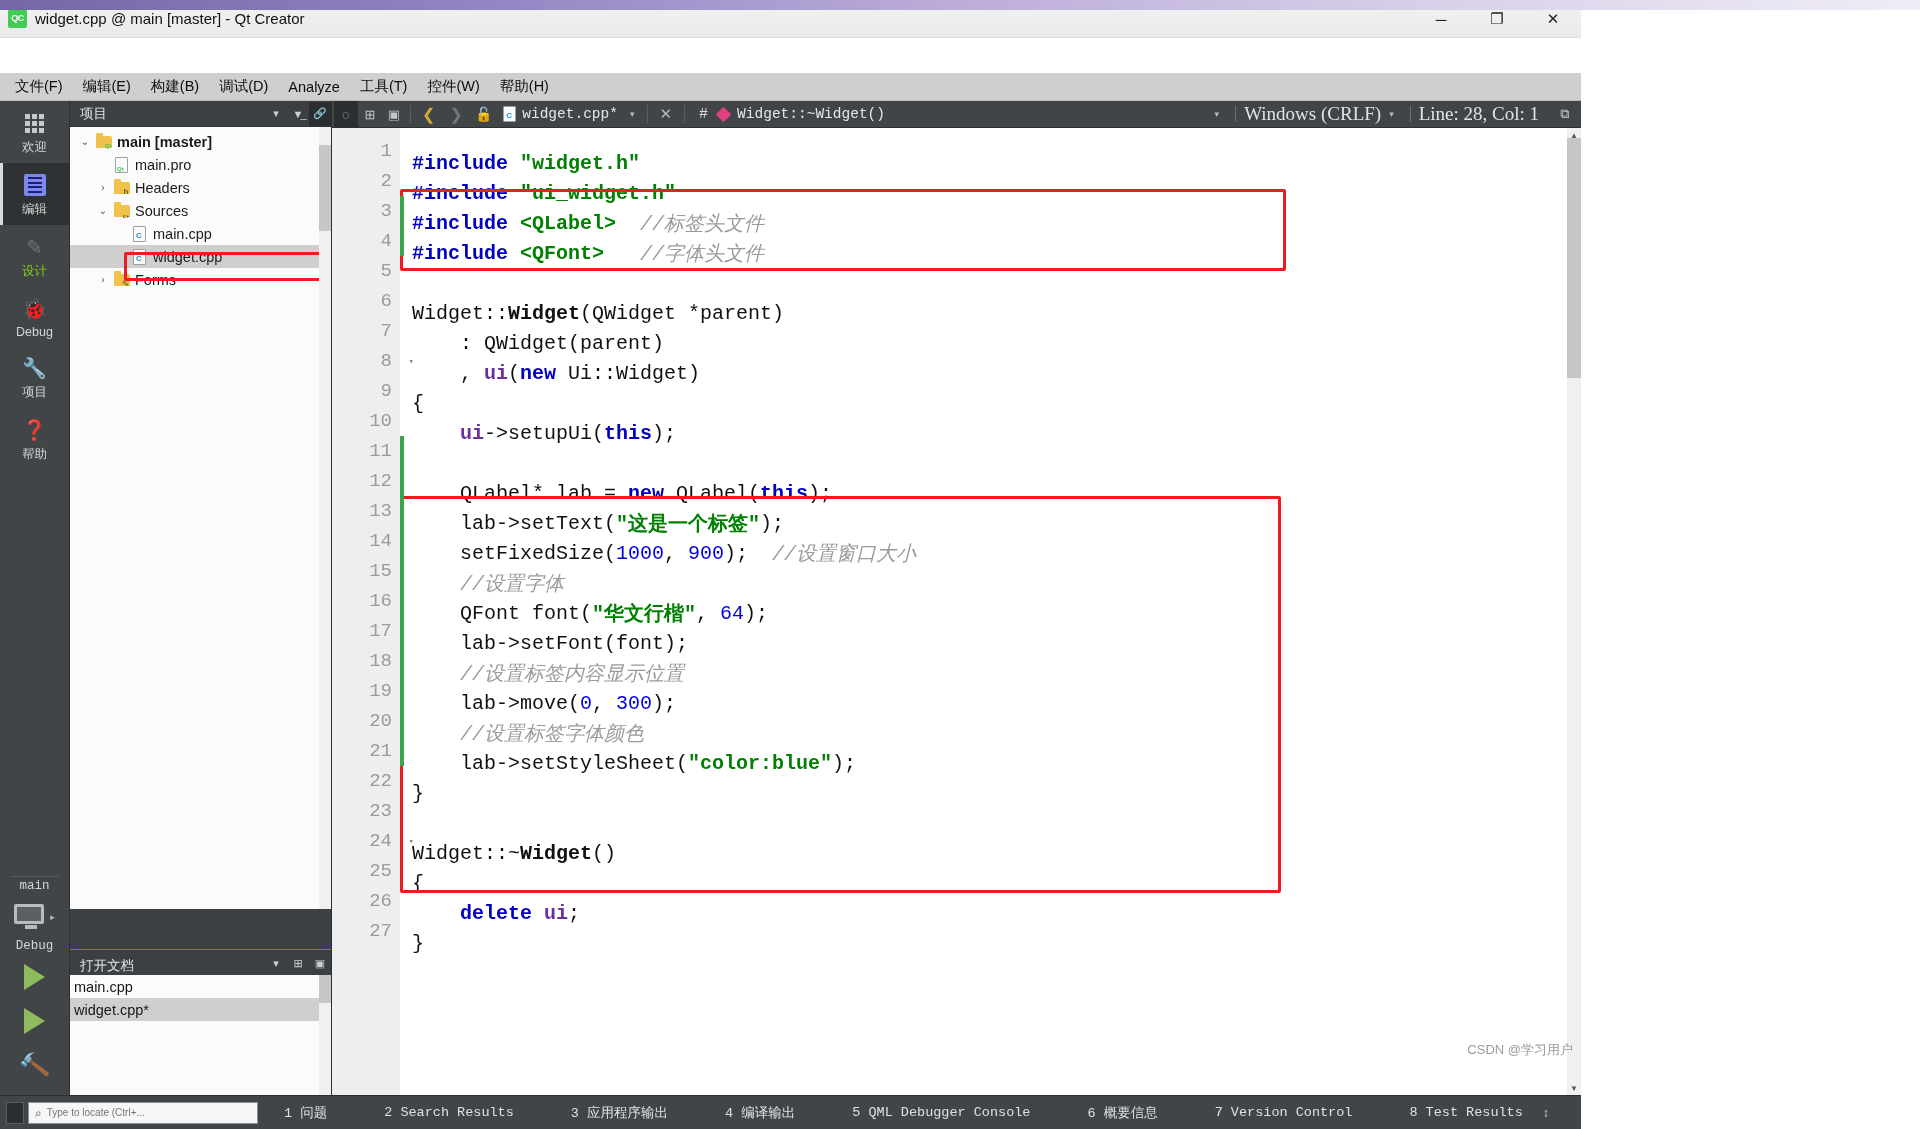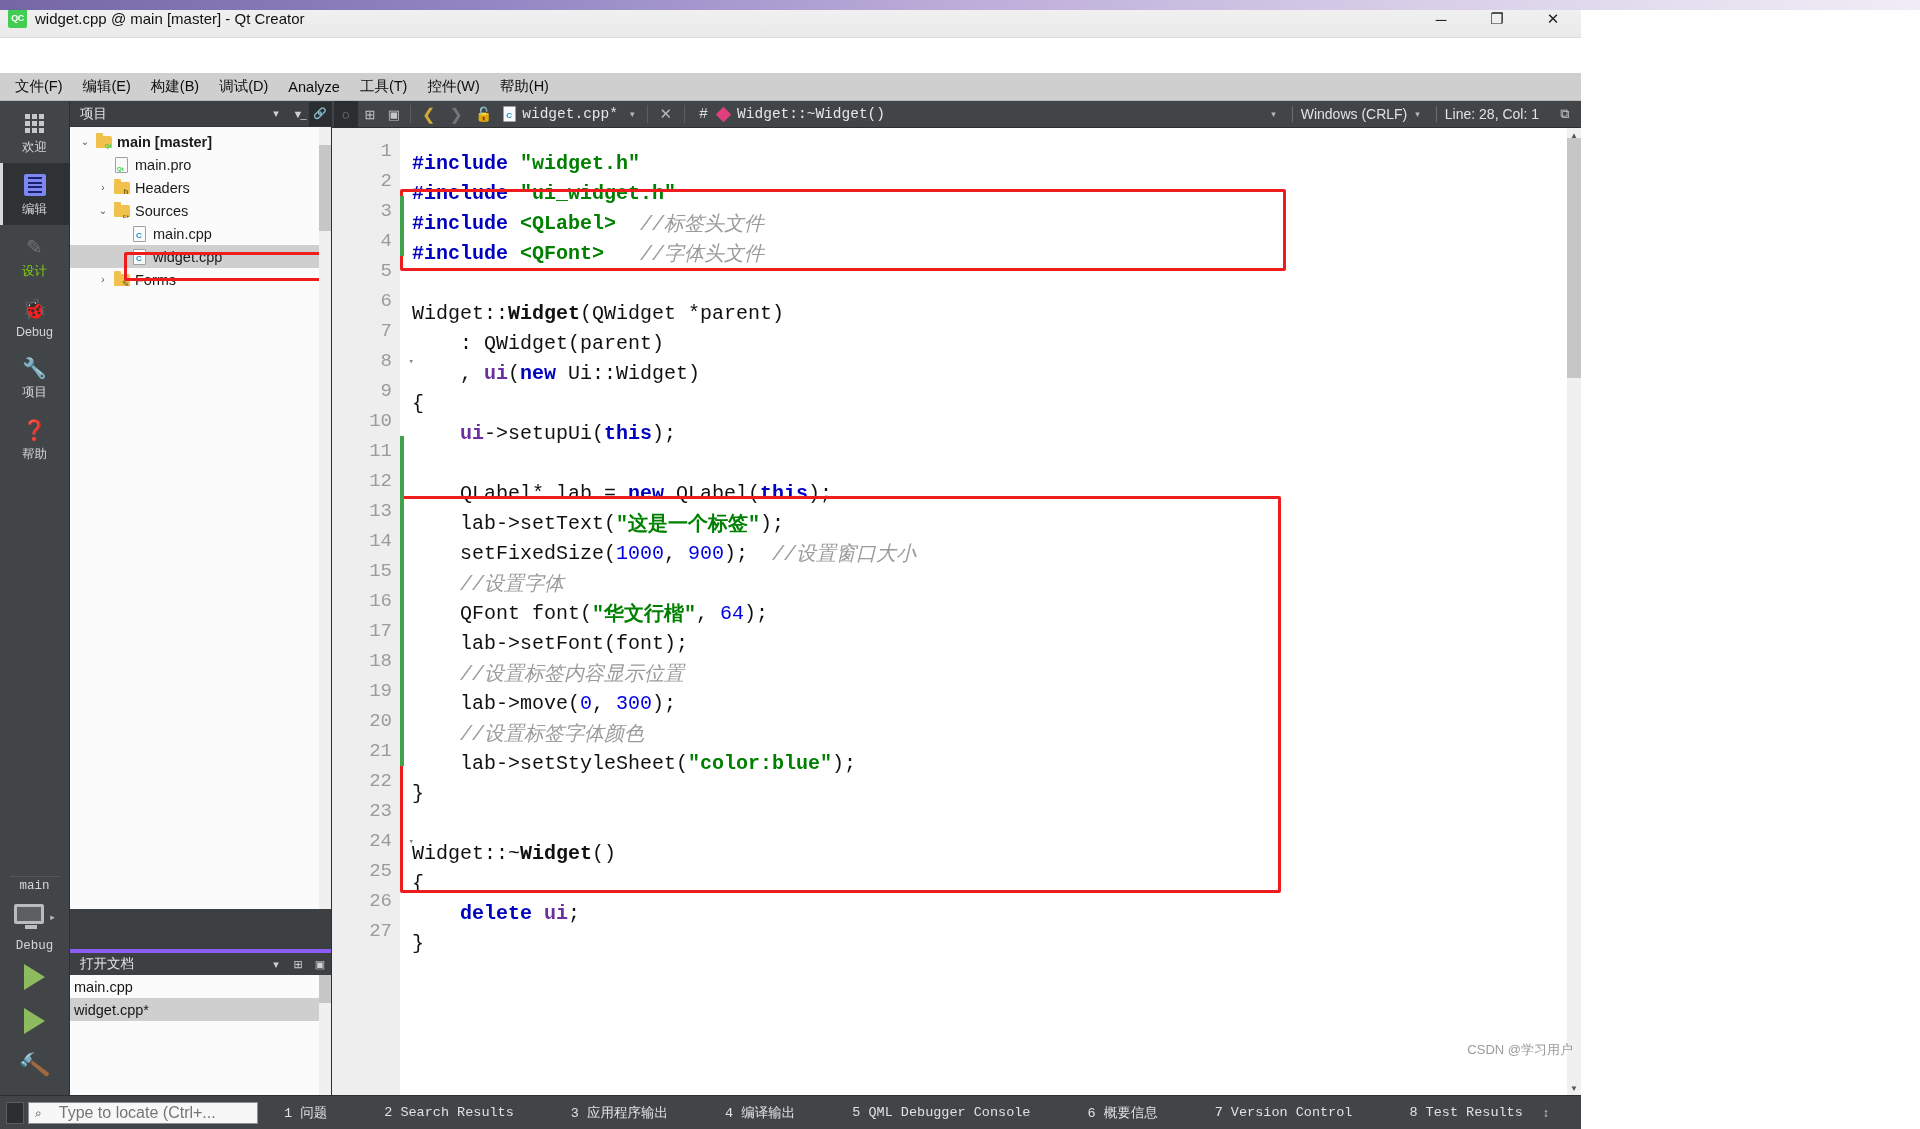--- a/index.html
+++ b/index.html
@@ -125,22 +125,22 @@
   }
   .cpp-doc::after { content:"C"; position:absolute; left:2px; bottom:1px; font-size:8px; color:#1f8ccc; font-weight:bold; line-height:8px; }
   .tree-label.bold { font-weight: bold; }
   .tree-row.selected { background: #cfcfcf; }
 
   .tree-highlight {
     position: absolute; border: 3px solid #ee1c1c; border-radius: 2px; pointer-events: none;
   }
 
   .opendocs-header {
-    height: 26px; flex: 0 0 26px; background: #3c4043; display: flex; align-items: center;
-    padding-left: 10px; color: #e2e2e2; font-size: 13.5px; border-top: 4px solid #8b5cf6; margin-top: 40px;
+    height: 26px; flex: 0 0 26px; background: #3c4043; display: flex; align-items: flex-end;
+    padding-left: 10px; color: #e2e2e2; font-size: 13.5px; border-top: 1px solid #8b5cf6; margin-top: 40px;
   }
   .opendocs { height: 120px; flex: 0 0 120px; background: #fbfbfb; position: relative; overflow: hidden; }
   .od-row { height: 23px; display: flex; align-items: center; padding-left: 4px; font-size: 14.5px; color: #161616; }
   .od-row.active { background: #cfcfcf; }
   .od-scroll { position: absolute; right: 0; top: 0; width: 12px; bottom: 0; background: #f0f0f0; }
   .od-thumb { position: absolute; right: 0; top: 0; width: 12px; height: 28px; background: #c6c6c6; }
 
   .tree-scroll { position: absolute; right: 0; top: 0; width: 12px; bottom: 0; background: #f0f0f0; }
   .tree-thumb { position: absolute; right: 0; top: 18px; width: 12px; height: 86px; background: #c6c6c6; }
 
@@ -159,21 +159,21 @@
   .tb-lock { color: #9aa0a4; font-size: 14px; padding: 0 6px; }
   .filechip { display: flex; align-items: center; gap: 6px; padding: 0 4px; }
   .file-name { font-family: "Liberation Mono", monospace; font-size: 14.5px; color: #e6e6e6; }
   .tb-caret { color: #b9b9b9; font-size: 9px; padding: 0 8px; }
   .tb-x { color: #b9b9b9; font-size: 15px; padding: 0 8px; }
   .tb-hash { color: #dcdcdc; font-size: 15px; padding: 0 10px; font-family: "Liberation Mono", monospace; }
   .sym-diamond { width: 11px; height: 11px; background: #e0407f; transform: rotate(45deg); border-radius: 1px; margin-right: 8px; }
   .sym-name { font-family: "Liberation Mono", monospace; font-size: 14.5px; color: #e6e6e6; }
   .tb-right { margin-left: auto; display: flex; align-items: center; gap: 0; padding-right: 4px; }
   .tb-right .v-sep { width: 1px; height: 16px; background: #6a6e71; margin: 0 8px; }
-  .tb-mono { font-family: Liberation Sans, sans-serif; font-size: 14px; color: #e2e2e2; white-space: nowrap; }
+  .tb-mono { font-family: Liberation Serif, serif; font-size: 19px; color: #e2e2e2; white-space: nowrap; }
 
   .editor-body { flex: 1 1 auto; display: flex; min-height: 0; position: relative; background: #ffffff; }
   .gutter {
     width: 68px; flex: 0 0 68px; background: #eeeeee; position: relative;
     font-family: "Liberation Mono", monospace; font-size: 19px; color: #9b9b9b;
     padding-top: 8px;
   }
   .gline { height: 30px; display: flex; align-items: center; justify-content: flex-end; padding-right: 8px; position: relative; }
   .fold-arrow { position: absolute; right: -14px; color: #8a8a8a; font-size: 9px; }
   .code-area { flex: 1 1 auto; position: relative; padding-top: 20px; overflow: hidden; }
@@ -206,22 +206,22 @@
     height: 34px; flex: 0 0 34px; background: #414548; display: flex; align-items: center;
     gap: 0; padding-left: 2px; border-top: 1px solid #2d3032;
   }
   .sb-toggle { width: 18px; height: 22px; background: #2b2e30; margin: 0 4px; border: 1px solid #5a5e61; }
   .locator {
     width: 230px; height: 22px; background: #f7f7f7; border: 1px solid #8d9093;
     display: flex; align-items: center; gap: 5px; padding: 0 6px; margin-right: 16px;
   }
   .locator .mag { font-size: 12px; color: #555; }
   .locator input {
-    border: none; outline: none; background: transparent; font-size: 16px; color: #666;
-    width: 100%; font-family: "Liberation Sans", sans-serif; margin-left: 12px;
+    border: none; outline: none; background: transparent; font-size: 10px; color: #666;
+    width: 100%; font-family: "Liberation Sans", sans-serif;
   }
   .sb-tab { font-family: "Liberation Mono", monospace; font-size: 13.5px; color: #e0e0e0; padding: 0 10px; white-space: nowrap; }
   .sb-arrows { color: #d2d2d2; font-size: 12px; padding: 0 10px; }
   .watermark {
     position: absolute; right: 8px; bottom: 36px; font-size: 13px; color: #8a8a8a;
     font-family: "Liberation Sans", sans-serif; opacity: .85;
   }
 </style>
 </head>
 <body>

